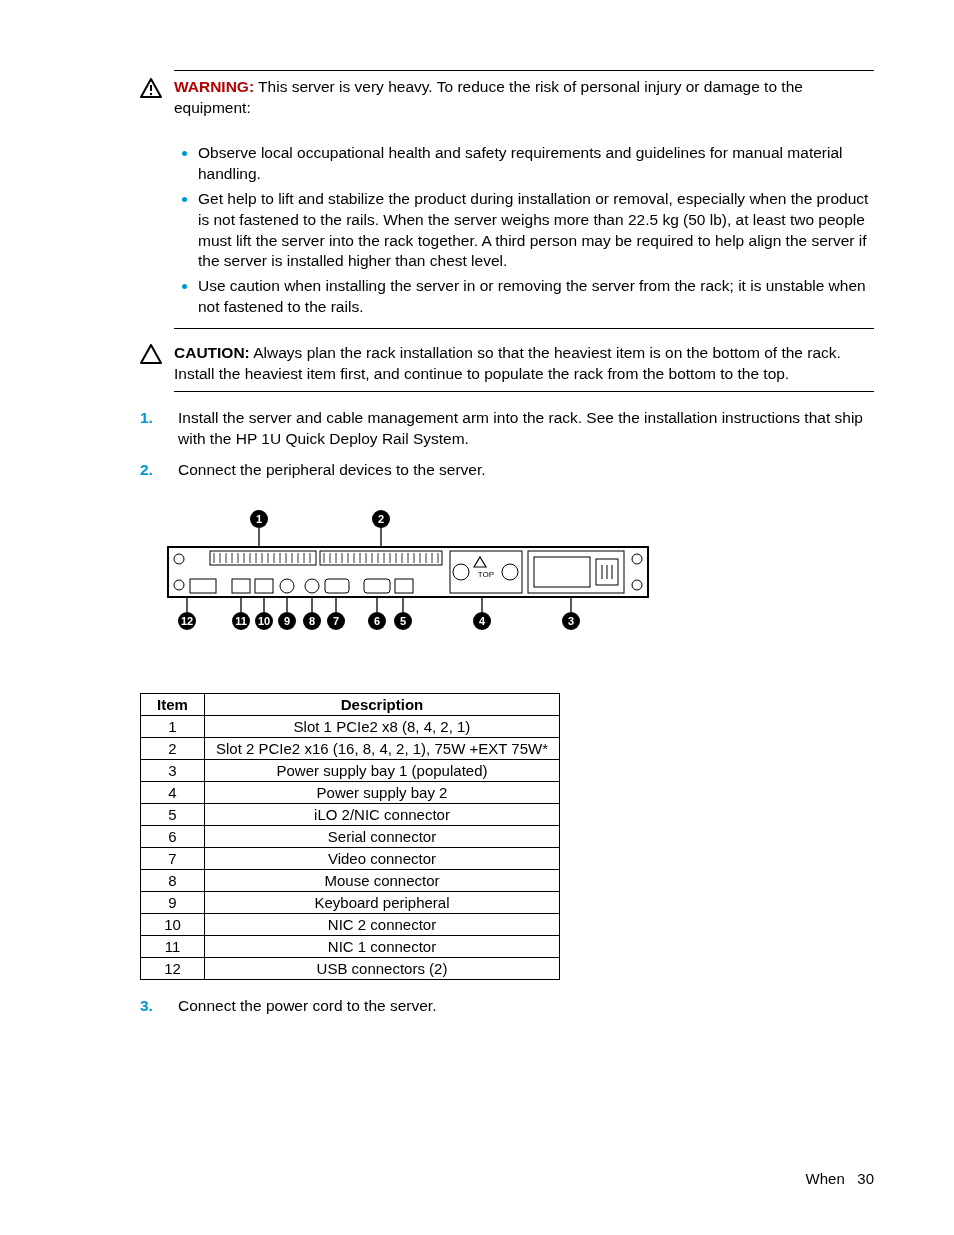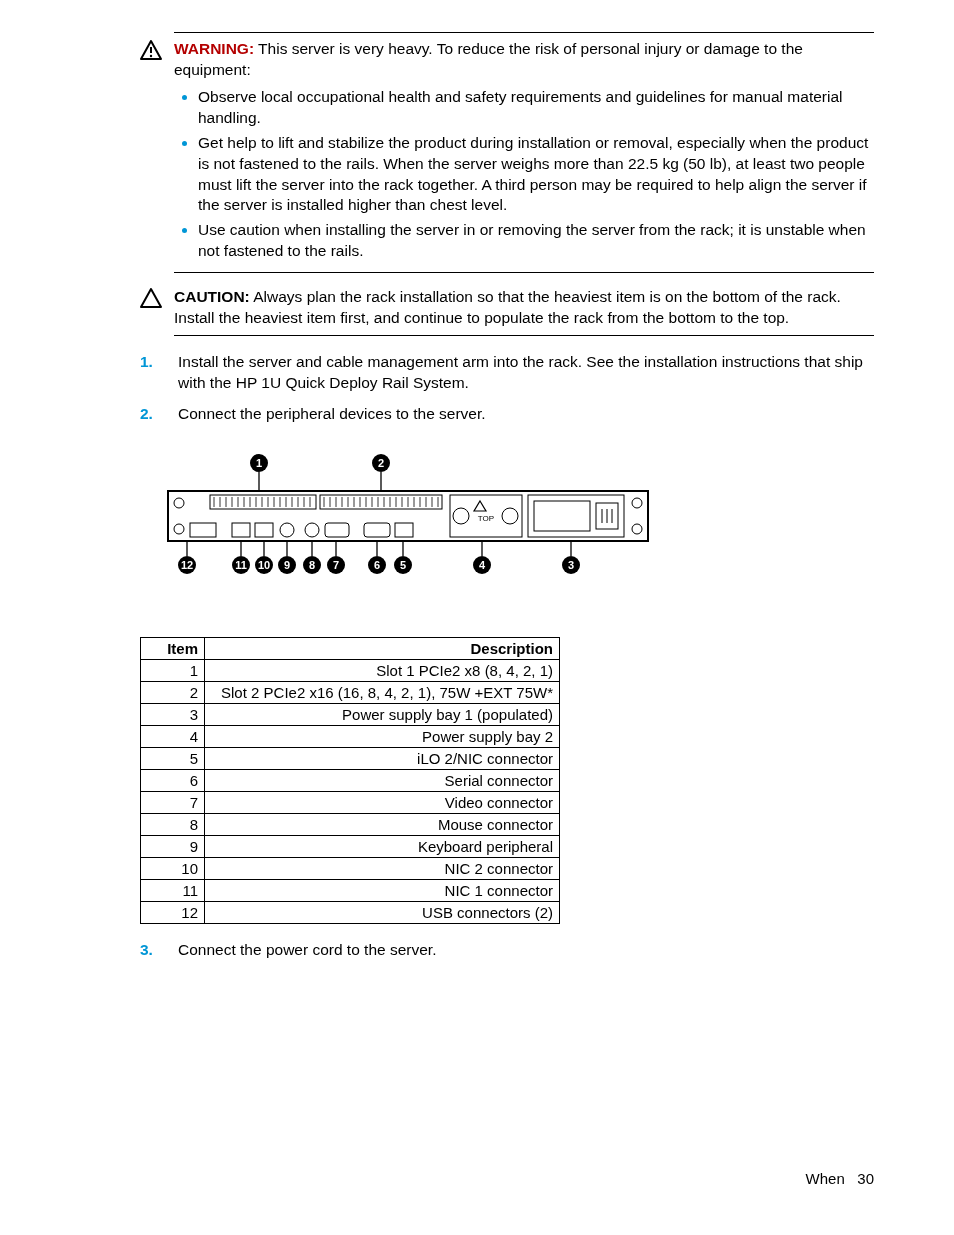--- a/index.html
+++ b/index.html
@@ -1,40 +1,40 @@
 <!DOCTYPE html>
 <html><head>
 <meta charset="utf-8">
 <style>
   * { box-sizing: border-box; margin: 0; padding: 0; }
   html, body { width: 954px; background: #fff; font-family: "Arial Narrow", Arial, Helvetica, sans-serif; font-stretch: condensed; color: #000; }
-  .page { width: 954px; height: 1235px; position: relative; padding: 32px 80px 50px 140px; }
+  .page { width: 954px; height: 1235px; position: relative; padding: 70px 80px 50px 140px; }
   .callout { margin-bottom: 14px; }
   .callout-top-rule { border-top: 1px solid #000; height: 0; margin-left: 34px; margin-bottom: 6px; }
   .callout-bottom-rule { border-top: 1px solid #000; height: 0; margin-left: 34px; margin-top: 6px; }
   .callout-row { display: flex; align-items: flex-start; }
   .callout-icon { width: 34px; flex: 0 0 34px; padding-top: 1px; }
   .callout-body { flex: 1; font-size: 15.5px; line-height: 1.35; }
   .callout-body .label { font-weight: bold; }
   .warning-label { color: #b40000; }
   .caution-label { color: #000000; }
-  .callout-list { list-style: disc; margin-left: 24px; margin-top: 6px; }
+  .callout-list { list-style: disc; margin-left: 24px; margin-top: 24px; }
   .callout-list li { margin-bottom: 4px; }
   .callout-list li::marker { color: #0096d6; }
 
   .steps { margin-top: 16px; padding-left: 0; }
   .step { display: flex; margin-bottom: 10px; font-size: 15.5px; line-height: 1.35; }
   .step-num { width: 38px; flex: 0 0 38px; font-weight: bold; color: #0096d6; }
   .step-text { flex: 1; }
 
   .diagram-wrap { margin: 28px 0 54px 18px; }
   .diagram-box { width: 500px; }
 
   .desc-table { border-collapse: collapse; width: 420px; margin-top: 4px; font-size: 15px; }
-  .desc-table th, .desc-table td { border: 1px solid #000; padding: 2px 6px 2px 6px; text-align: right; vertical-align: top; }
+  .desc-table th, .desc-table td { border: 1px solid #000; padding: 2px 6px 2px 6px; text-align: center; vertical-align: top; }
   .desc-table th { font-weight: bold; }
   .desc-table .col-item { width: 64px; }
 
   .footnote { font-size: 15.5px; line-height: 1.35; margin-top: 8px; }
 
   .footer { position: absolute; bottom: 48px; right: 80px; font-size: 15px; }
 
   svg { display: block; }
 </style>
 </head>

